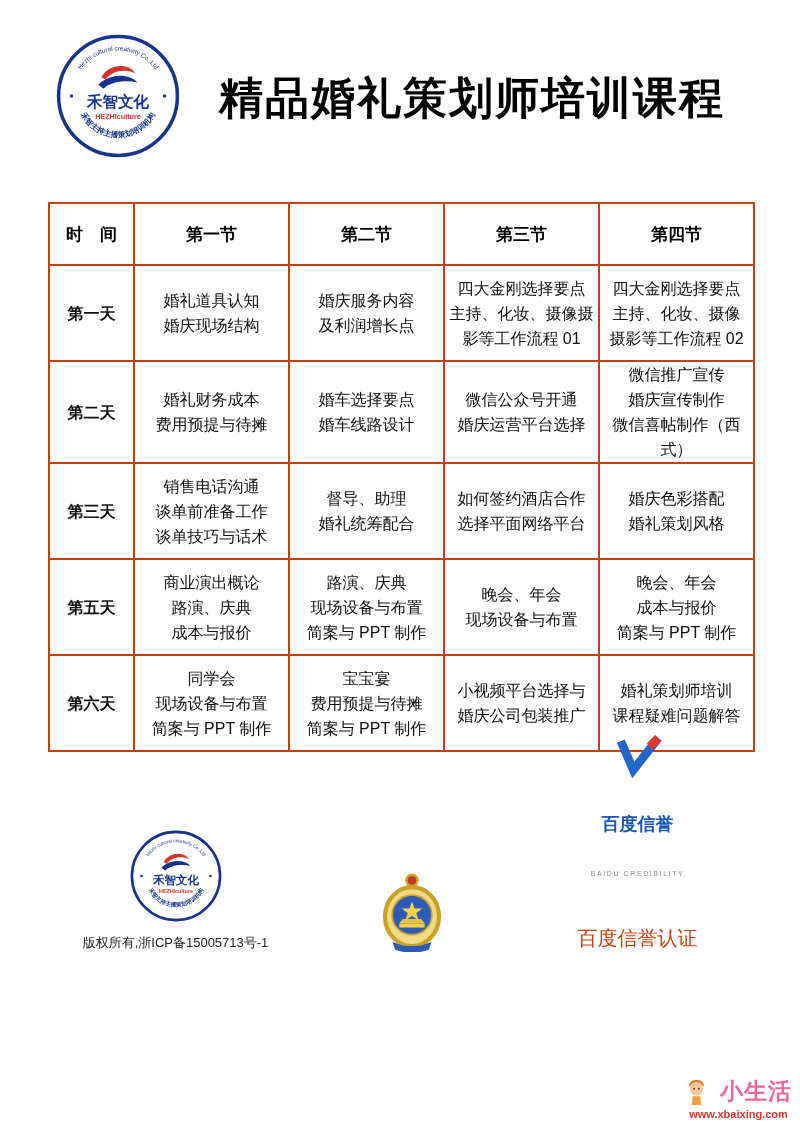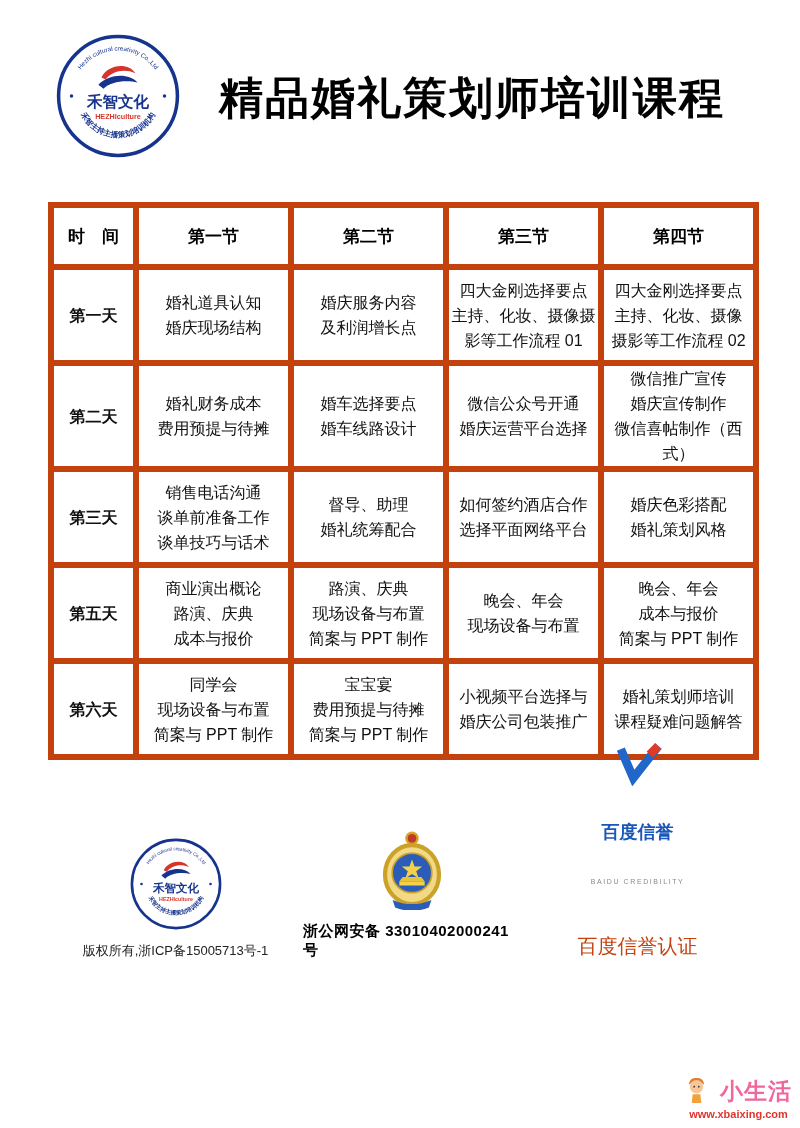--- a/index.html
+++ b/index.html
@@ -17,41 +17,41 @@
     flex:1; text-align:center; font-size:44px; font-weight:bold;
     letter-spacing:2px; color:#000; padding-right:6px;
     font-family:"Liberation Serif", serif;
     padding-left:12px;
   }
 
   
   table.course { border-collapse:collapse; table-layout:fixed; width:707px; margin:40px 0 0 48px; }
   col.time { width:85px; }
   col.session { width:155px; }
-  th, td { border:6px solid #c2410c; text-align:center; vertical-align:middle; }
+  th, td { border:2px solid #c2410c; text-align:center; vertical-align:middle; }
   thead th { height:62px; font-size:17px; font-weight:bold; color:#000; }
   tbody td { height:96px; font-size:16px; line-height:25px; white-space:pre-line; color:#111; }
   td.day { font-weight:bold; font-size:16px; }
 
   
   .footer { display:flex; align-items:flex-end; margin-top:50px; padding:0 45px 0 48px; height:150px; }
   .fcol { display:flex; flex-direction:column; align-items:center; justify-content:flex-end; }
   .fcol1 { width:255px; }
   .fcol2 { flex:1; }
   .fcol3 { width:235px;gap:36px; }
   .caption { margin-top:12px; }
   .copyright { font-size:13px; color:#222; }
   .police-text { font-size:15px; font-weight:bold; color:#000; letter-spacing:0.5px; }
   .baidu-cert { font-size:20px; color:#c2410c; }
   .baidu-title { font-size:18px; font-weight:bold; color:#1b57b8; text-align:center; line-height:20px; }
   .baidu-sub { font-size:7px; color:#8a8a8a; letter-spacing:1.6px; text-align:center; }
 
   
   .watermark { position:absolute; right:8px; bottom:8px; text-align:center; }
-  .wm-top { display:flex; align-items:flex-start; justify-content:flex-start; gap:12px; }
+  .wm-top { display:flex; align-items:flex-end; justify-content:flex-start; gap:12px; }
   .wm-name { color:#f0679d; font-size:23px; font-weight:bold; letter-spacing:1px; }
   .wm-url { color:#e0342b; font-size:11px; margin-top:1px; font-weight:bold; }
 </style>
 </head>
 <body>
 
 <div class="page">
 
   <div class="header">
     <div class="logo-wrap">
@@ -193,21 +193,20 @@
         <circle cx="45" cy="11" r="8" fill="#d9a52a"></circle>
         <circle cx="45" cy="11" r="5.2" fill="#c0392b"></circle>
         <ellipse cx="45" cy="54" rx="32" ry="35" fill="#f3d985"></ellipse>
         <ellipse cx="45" cy="54" rx="32" ry="35" fill="none" stroke="#c9a227" stroke-width="5"></ellipse>
         <circle cx="45" cy="52" r="23.5" fill="#2b5cb8" stroke="#c9a227" stroke-width="2"></circle>
         <polygon points="45,36 48,44.5 57,44.5 50,50 52.8,58.5 45,53.2 37.2,58.5 40,50 33,44.5 42,44.5" fill="#f5d14a"></polygon>
         <path d="M30,62 l4,-5 h22 l4,5 z" fill="#e8c23a"></path>
         <rect x="30" y="62" width="30" height="5" fill="#f5d14a"></rect>
         <path d="M22,84 q23,10 46,0 l-3,9 q-20,8 -40,0 z" fill="#2b5cb8"></path>
       </svg>
-      <div class="caption police-text">浙公网安备 33010402000241号</div>
     </div>
 
     <div class="fcol fcol3">
       <svg viewBox="0 0 64 56" width="50" height="44">
         <path d="M10,9 L26,46 L58,5" fill="none" stroke="#2166c9" stroke-width="11"></path>
         <path d="M47,16 L58,5" fill="none" stroke="#dd3a2a" stroke-width="11"></path>
       </svg>
       <div class="baidu-title">百度信誉</div>
       <div class="baidu-sub">BAIDU CREDIBILITY</div>
       <div class="caption baidu-cert">百度信誉认证</div>

